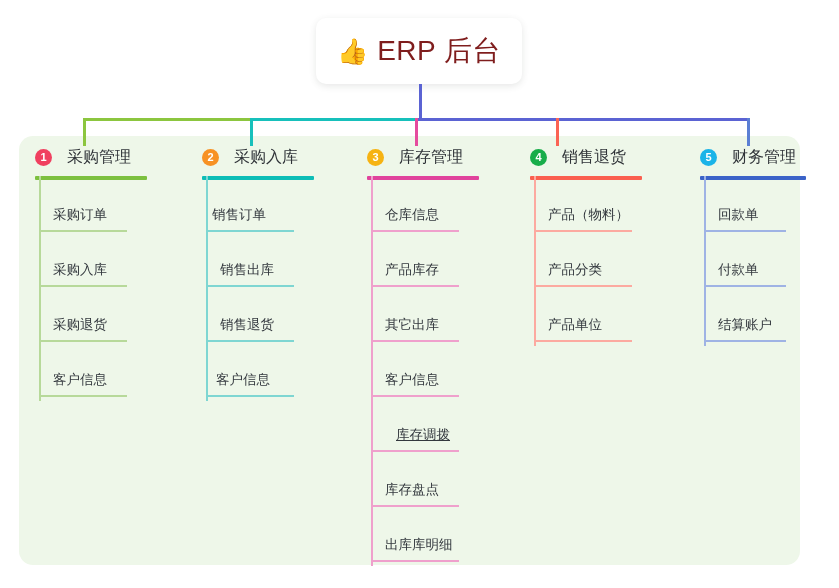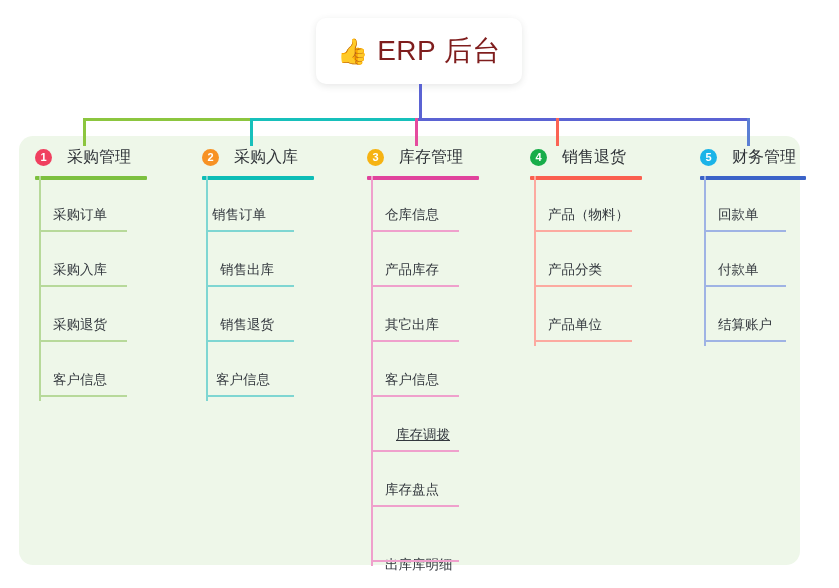--- a/index.html
+++ b/index.html
@@ -134,21 +134,21 @@
       <div class="leaf" style="left:385px;top:261px;">产品库存</div>
       <div class="leaf-rule" style="left:371px;top:285px;width:88px;background:#efa0cc;"></div>
       <div class="leaf" style="left:385px;top:316px;">其它出库</div>
       <div class="leaf-rule" style="left:371px;top:340px;width:88px;background:#efa0cc;"></div>
       <div class="leaf" style="left:385px;top:371px;">客户信息</div>
       <div class="leaf-rule" style="left:371px;top:395px;width:88px;background:#efa0cc;"></div>
       <div class="leaf" style="left:396px;top:426px;text-decoration:underline;">库存调拨</div>
       <div class="leaf-rule" style="left:371px;top:450px;width:88px;background:#efa0cc;"></div>
       <div class="leaf" style="left:385px;top:481px;">库存盘点</div>
       <div class="leaf-rule" style="left:371px;top:505px;width:88px;background:#efa0cc;"></div>
-      <div class="leaf" style="left:385px;top:556px;">出库库明细</div>
+      <div class="leaf" style="left:385px;top:536px;">出库库明细</div>
       <div class="leaf-rule" style="left:371px;top:560px;width:88px;background:#efa0cc;"></div>
       <div class="col" style="left:530px;top:146px;">
        <div class="col-head">
          <span class="badge" style="background:#18ad4a;">4</span>
          <span class="head-label">销售退货</span>
        </div>
      </div>
       <div class="head-rule" style="left:530px;top:176px;width:112px;background:#fa5f4f;"></div>
       <div class="spine" style="left:534px;top:176px;height:170px;background:#fcaaa0;"></div>
       <div class="leaf" style="left:548px;top:206px;">产品（物料）</div>

